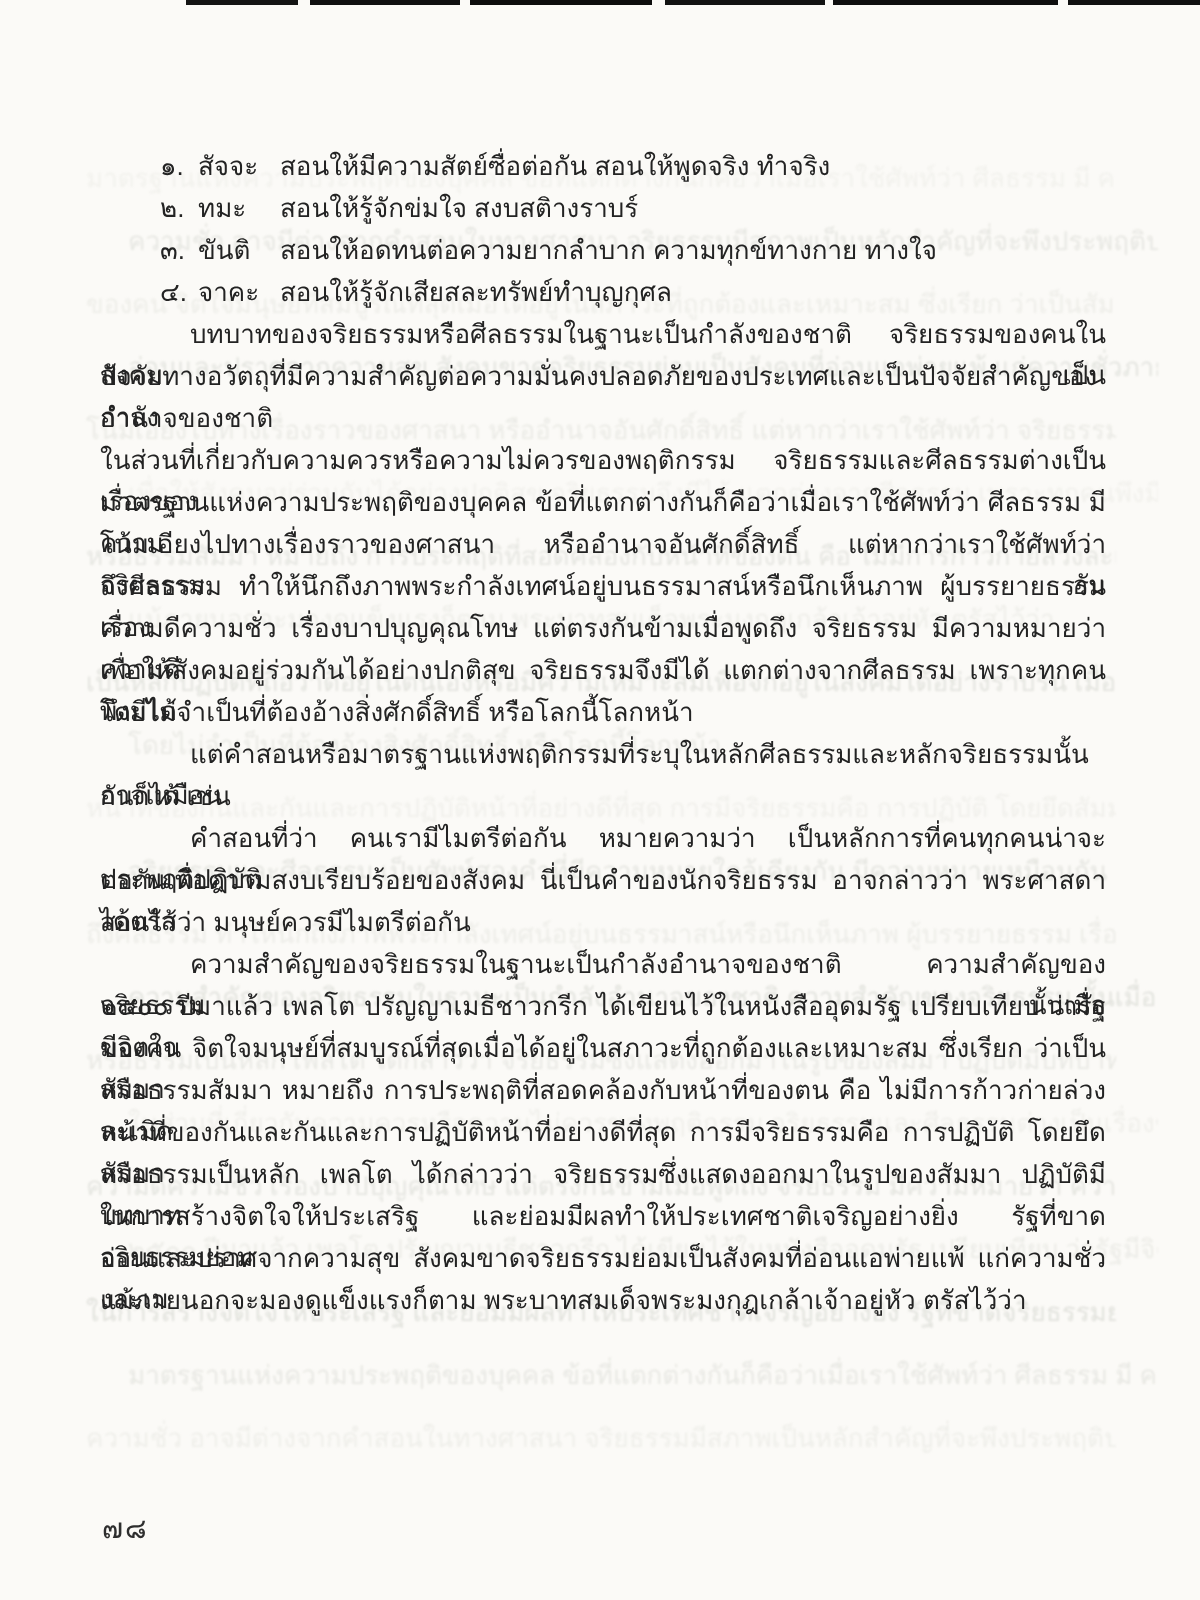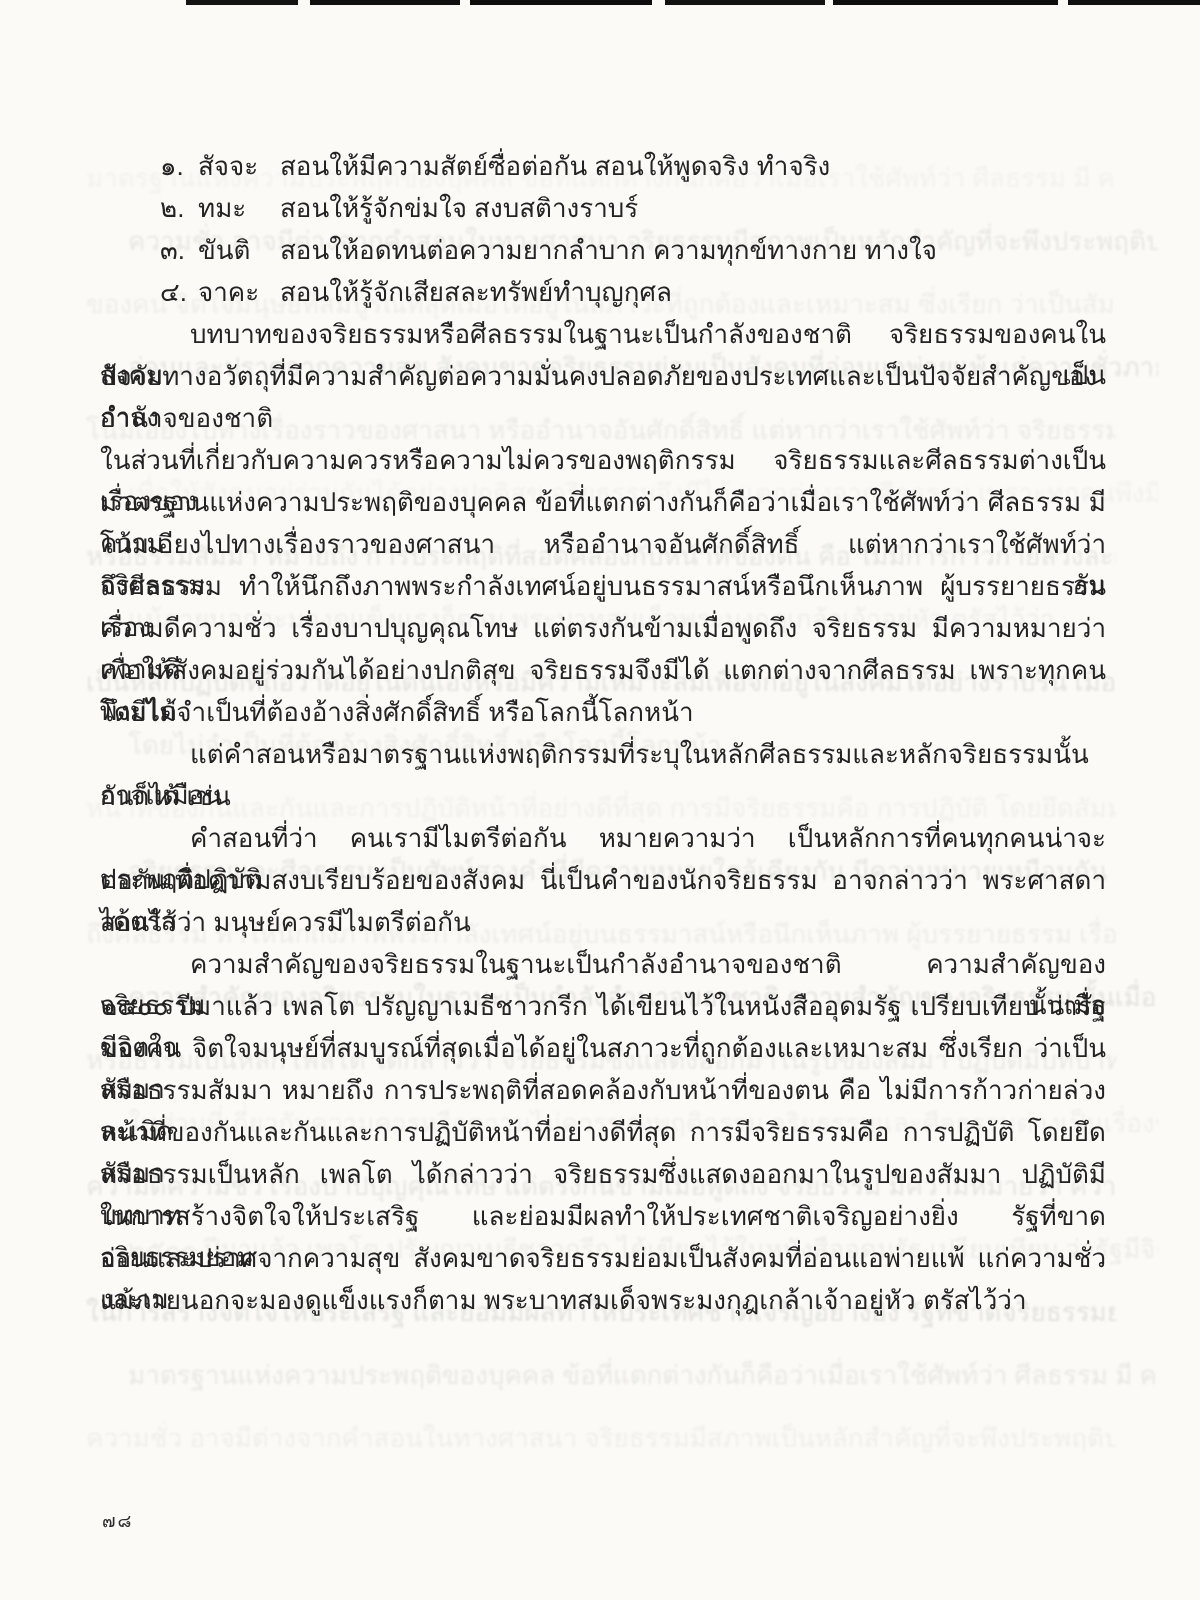--- a/index.html
+++ b/index.html
@@ -39,21 +39,21 @@
   }
   .line{height:42px;line-height:41px;text-align:justify;}
   .line.jl{text-align-last:justify;}
   .line.ind{text-indent:90px;}
   .list-row{height:42px;line-height:41px;display:flex;}
   .lnum{margin-left:60px;width:38px;flex:0 0 auto;}
   .lterm{width:82px;flex:0 0 auto;}
   .ldef{flex:1 1 auto;}
   .pageno{
     position:absolute;left:102px;top:1506px;z-index:2;
-    font-size:18px;color:#2e2e2e;letter-spacing:2px;text-align:center;
+    font-size:28px;color:#2e2e2e;letter-spacing:2px;text-align:center;
   }
 </style>
 </head>
 <body>
 
 <div class="page">
   <div class="topbar"></div>
   <div class="ghost" id="ghost" aria-hidden="true">
       <div class="gline" style="top: 158px; left: 86px; opacity: 0.1;">มาตรฐานแห่งความประพฤติของบุคคล ข้อที่แตกต่างกันก็คือว่าเมื่อเราใช้ศัพท์ว่า ศีลธรรม มี ความ</div>
       <div class="gline" style="top: 221px; left: 128px; opacity: 0.23;">ความชั่ว อาจมีต่างจากคำสอนในทางศาสนา จริยธรรมมีสภาพเป็นหลักสำคัญที่จะพึงประพฤติปฏิบัติ</div>

